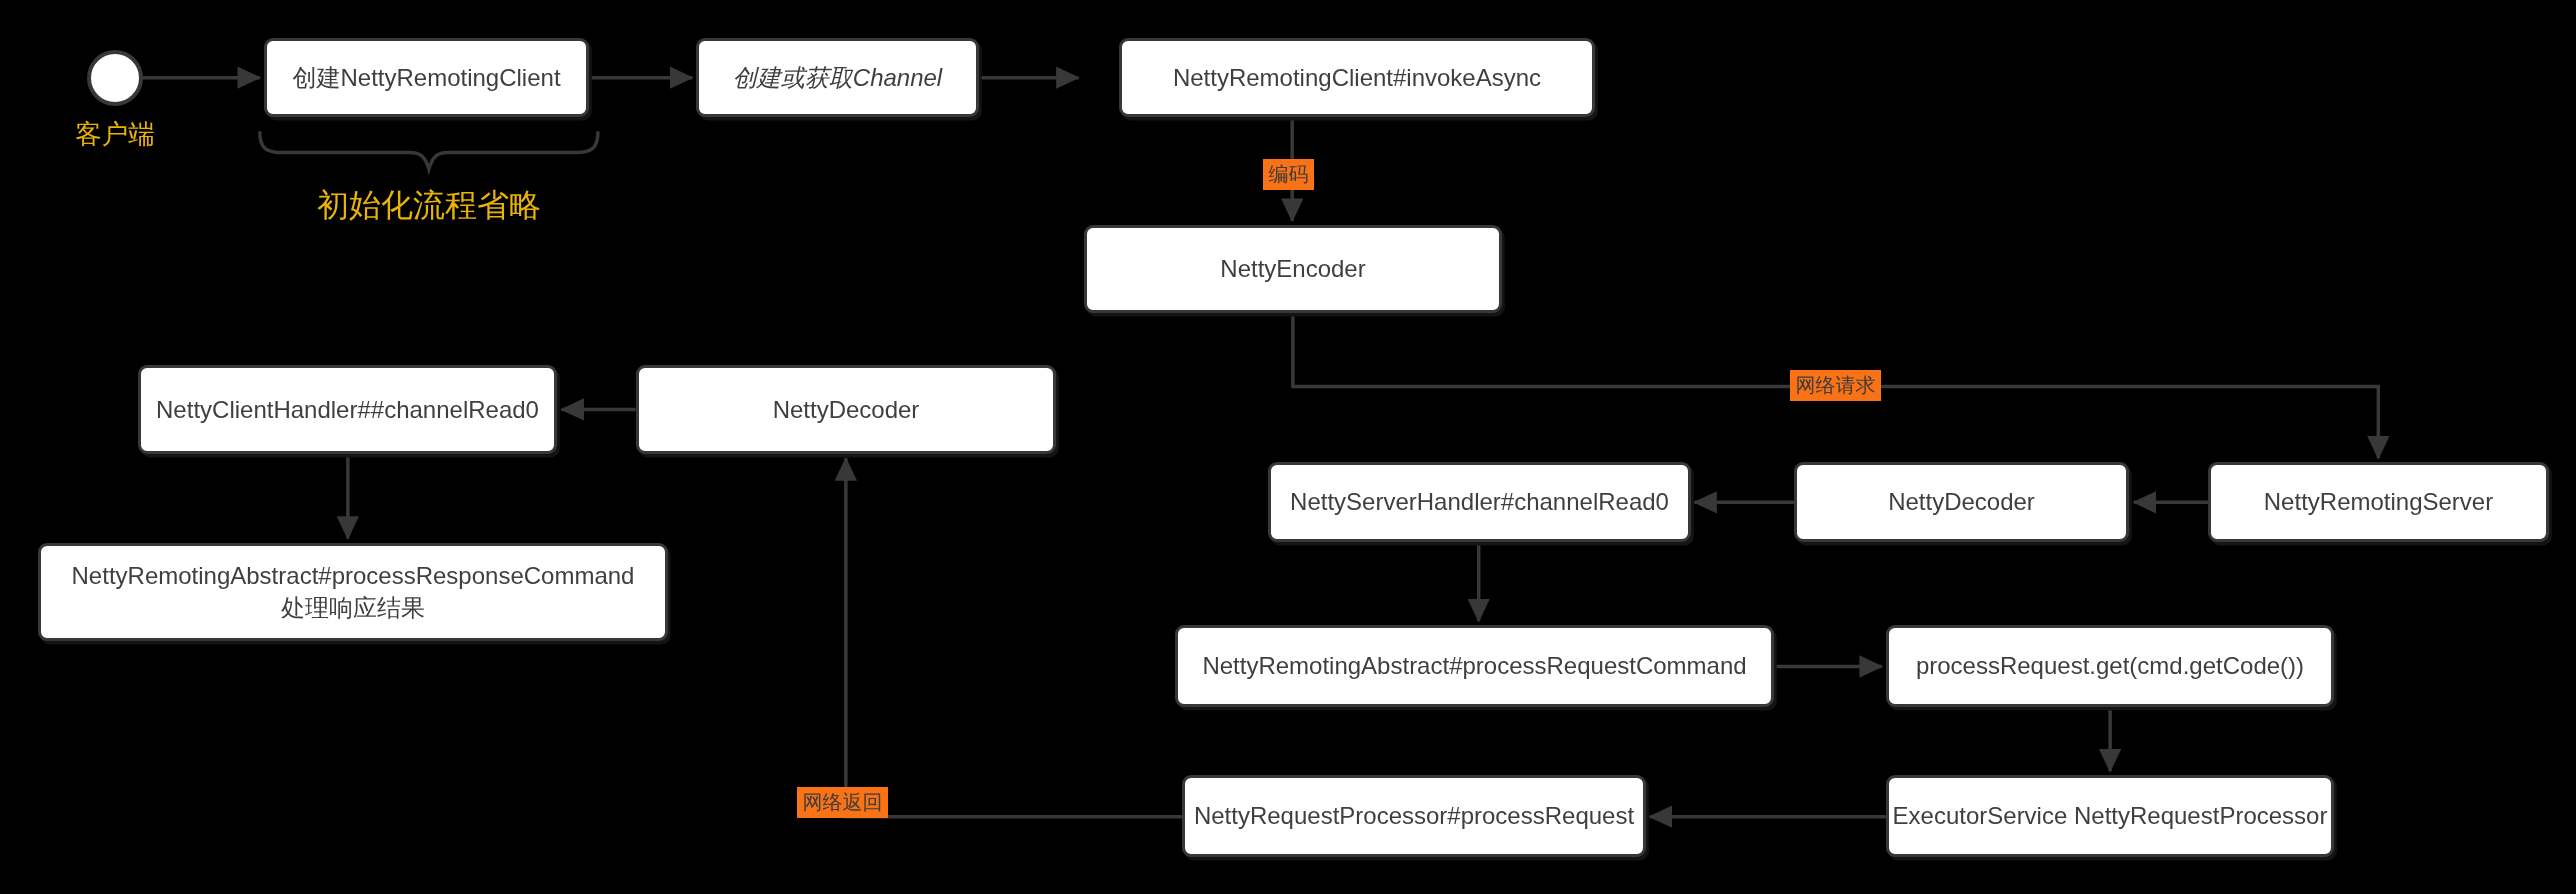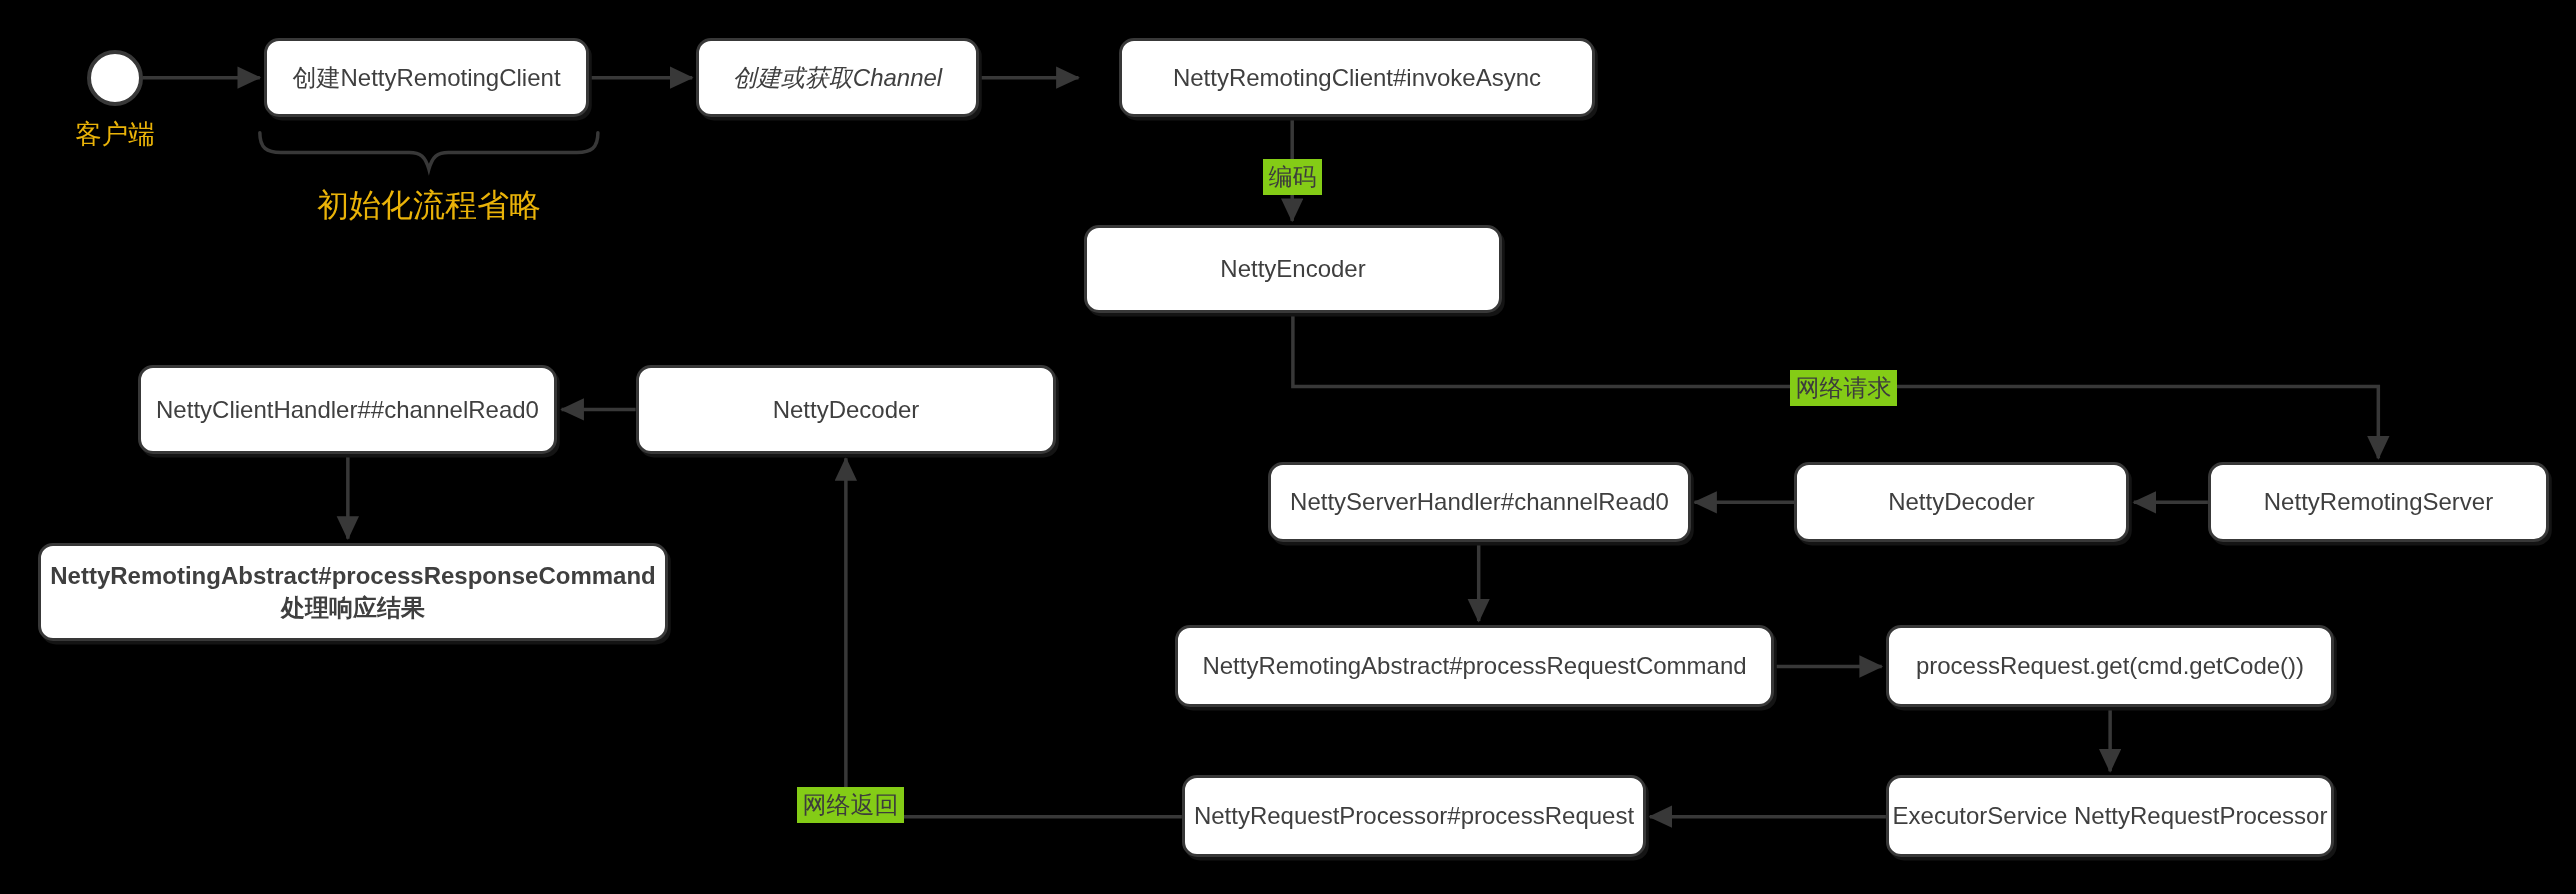--- a/index.html
+++ b/index.html
@@ -17,21 +17,21 @@
   }
   .wires {
     position: absolute;
     left: 0; top: 0;
     width: 2576px; height: 895px;
   }
   .node {
     position: absolute;
     background: #ffffff;
     border: 3.5px solid #383838;
-    border-radius: 15px;
+    border-radius: 9px;
     box-sizing: border-box;
     display: flex;
     flex-direction: column;
     align-items: center;
     justify-content: center;
     color: #3f3f3f;
     font-size: 24px;
     line-height: 1.32;
     text-align: center;
     white-space: nowrap;
@@ -46,34 +46,34 @@
     border-radius: 50%;
     box-sizing: border-box;
   }
   .muted-label {
     position: absolute;
     color: #eab308;
     text-align: center;
   }
   .edge-label {
     position: absolute;
-    background: #84cc16;
+    background: #f97316;
     color: #3c3c3c;
-    font-size: 24px;
+    font-size: 20px;
     padding: 2.1px 5.6px;
     white-space: nowrap;
   }
   
   .n-create-client     { left: 264px;  top: 38px;   width: 325px; height: 79px; }
   .n-get-channel       { left: 696px;  top: 38px;   width: 283px; height: 79px; font-style: italic; }
   .n-invoke-async      { left: 1083px; top: 38px;   width: 476px; height: 79px; margin-left: 36px; }
   .n-netty-encoder     { left: 1084px; top: 225px;  width: 418px; height: 88px; }
   .n-client-decoder    { left: 636px;  top: 365px;  width: 420px; height: 89px; }
   .n-client-handler    { left: 138px;  top: 365px;  width: 419px; height: 89px; }
-  .n-process-response  { left: 38px;   top: 543px;  width: 630px; height: 98px; font-weight: bold; }
+  .n-process-response  { left: 38px;   top: 543px;  width: 630px; height: 98px; }
   .n-server-handler    { left: 1268px; top: 462px;  width: 423px; height: 80px; }
   .n-server-decoder    { left: 1794px; top: 462px;  width: 335px; height: 80px; }
   .n-remoting-server   { left: 2208px; top: 462px;  width: 341px; height: 80px; }
   .n-process-request   { left: 1175px; top: 625px;  width: 599px; height: 82px; }
   .n-processor-table   { left: 1886px; top: 625px;  width: 448px; height: 82px; }
   .n-executor          { left: 1886px; top: 775px; width: 448px; height: 82px; }
   .n-request-processor { left: 1182px; top: 775px; width: 464px; height: 82px; }
 
   .l-client     { left: 66px;  top: 116px; width: 98px; font-size: 26.5px; }
   .l-init-note  { left: 317px; top: 184px; width: 224px; font-size: 32px; }

